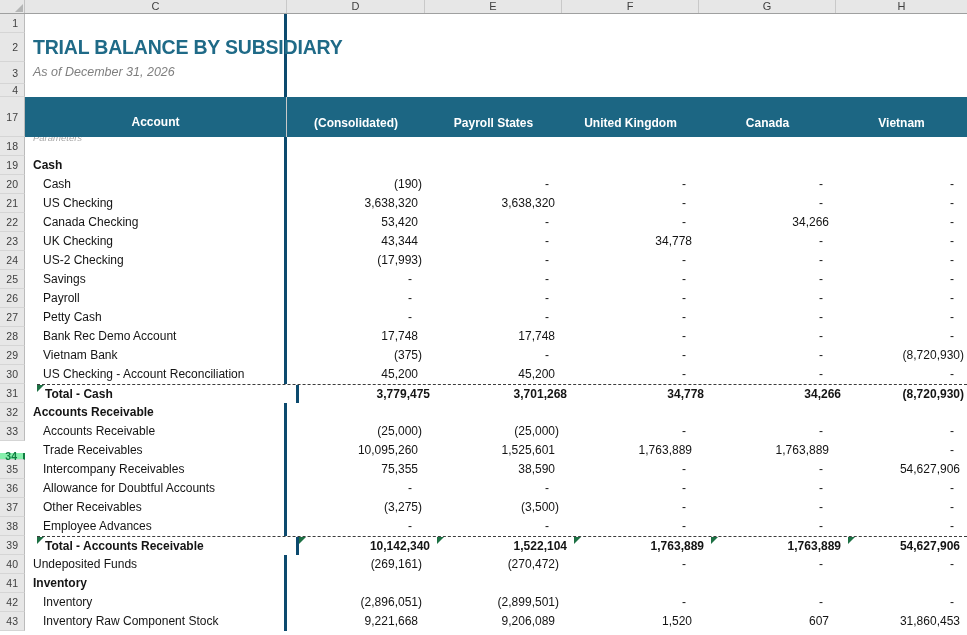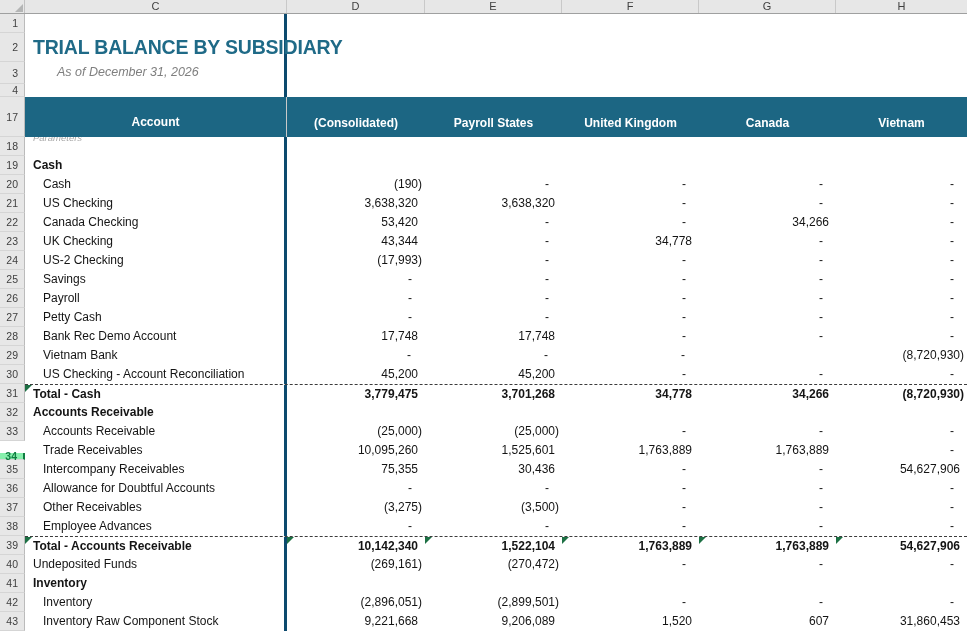--- a/index.html
+++ b/index.html
@@ -34,30 +34,30 @@
   .cellD { width:138px; flex:none; }
   .cellE,.cellF,.cellG { width:137px; flex:none; }
   .cellH { flex:1; min-width:0; }
   .vcell { position:relative; font-size:12px; line-height:18px; color:#141414;
     text-align:right; padding-right:7px; white-space:nowrap; }
   .vcell.v-dash { padding-right:13px; }
   .vcell.v-neg  { padding-right:3px; }
   .b { font-weight:bold; }
   .ind1 { padding-left:8px; }
   .ind2 { padding-left:18px; }
-  .dashed-top { border-top:1px dashed #3C3C3C; }
+  .dashed-top { border-top:1px dashed #3C3C3C;margin-left:12px; }
   .flag { position:absolute; left:0; top:0; width:0; height:0;
     border-top:7px solid var(--flaggreen,#1D7044); border-right:7px solid transparent; }
 
   
   .title { position:relative; z-index:2; display:inline-block; padding-left:8px;
     font-weight:bold; font-size:19.5px; line-height:28px; letter-spacing:-0.2px;
     color:var(--titleteal,#1F6A87); white-space:nowrap; }
   .subtitle { display:inline-block; padding-left:8px; font-style:italic; font-size:12.5px;
-    line-height:21px; color:#7F7F7F; white-space:nowrap;margin-left:24px; }
+    line-height:21px; color:#7F7F7F; white-space:nowrap; }
   .params { display:inline-block; padding-left:8px; font-style:italic; font-size:9.5px;
     line-height:12px; color:#A8A8A8; white-space:nowrap;margin-top:48px; }
 
   
   .thead .cellC, .thead .tcell { background:var(--teal,#1C6683); color:#fff; font-weight:bold;
     font-size:12px;gap:32px; }
   .thead .cellC { display:flex; align-items:flex-end; justify-content:center;
     padding-bottom:6px; border-right:1px solid #C9C9C9; }
   .thead .tcell { display:flex; flex-direction:column; justify-content:flex-end;
     align-items:center; padding-bottom:6px; text-align:center; line-height:15px; }
@@ -239,20 +239,21 @@
       <div class="cellE vcell"><span class="val">17,748</span></div>
       <div class="cellF vcell v-dash"><span class="val">-</span></div>
       <div class="cellG vcell v-dash"><span class="val">-</span></div>
       <div class="cellH vcell v-dash"><span class="val">-</span></div>
     </div>
   </div>
       <div class="row h19">
     <div class="rownum">29</div>
     <div class="cells">
       <div class="cellC ind2"><span class="acct-label">Vietnam Bank</span></div>
+      <div class="cellD vcell v-neg"><span class="val">(375)</span></div>
       <div class="cellE vcell v-dash"><span class="val">-</span></div>
       <div class="cellF vcell v-dash"><span class="val">-</span></div>
       <div class="cellG vcell v-dash"><span class="val">-</span></div>
       <div class="cellH vcell v-neg"><span class="val">(8,720,930)</span></div>
     </div>
   </div>
       <div class="row h19">
     <div class="rownum">30</div>
     <div class="cells">
       <div class="cellC ind2"><span class="acct-label">US Checking - Account Reconciliation</span></div>
@@ -305,21 +306,21 @@
       <div class="cellF vcell"><span class="val">1,763,889</span></div>
       <div class="cellG vcell"><span class="val">1,763,889</span></div>
       <div class="cellH vcell v-dash"><span class="val">-</span></div>
     </div>
   </div>
       <div class="row h19">
     <div class="rownum">35</div>
     <div class="cells">
       <div class="cellC ind2"><span class="acct-label">Intercompany Receivables</span></div>
       <div class="cellD vcell"><span class="val">75,355</span></div>
-      <div class="cellE vcell"><span class="val">30,436</span></div>
+      <div class="cellE vcell"><span class="val">38,590</span></div>
       <div class="cellF vcell v-dash"><span class="val">-</span></div>
       <div class="cellG vcell v-dash"><span class="val">-</span></div>
       <div class="cellH vcell"><span class="val">54,627,906</span></div>
     </div>
   </div>
       <div class="row h19">
     <div class="rownum">36</div>
     <div class="cells">
       <div class="cellC ind2"><span class="acct-label">Allowance for Doubtful Accounts</span></div>
       <div class="cellD vcell v-dash"><span class="val">-</span></div>

